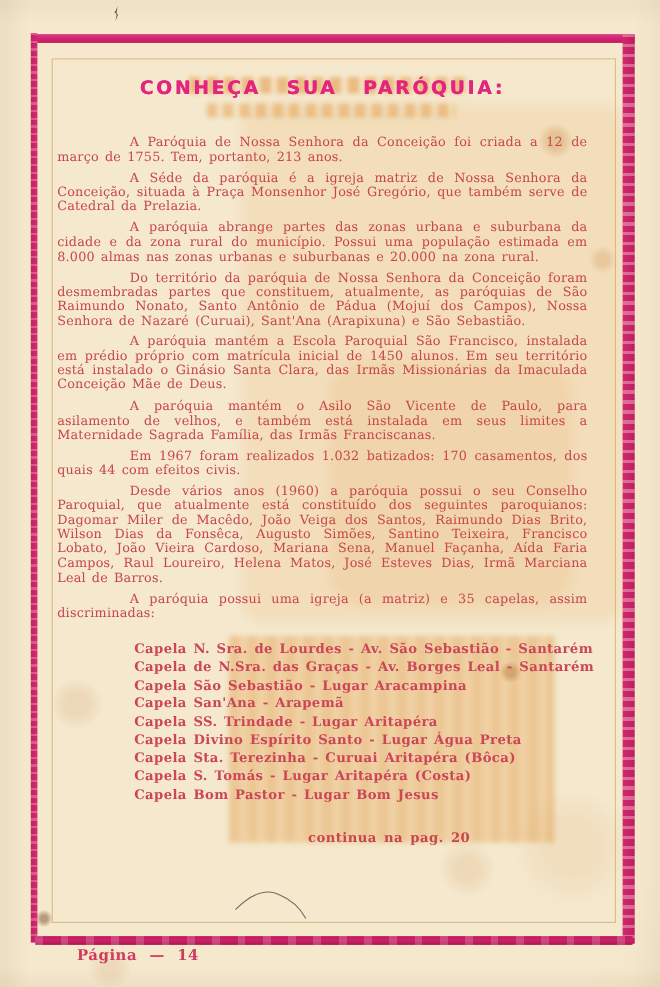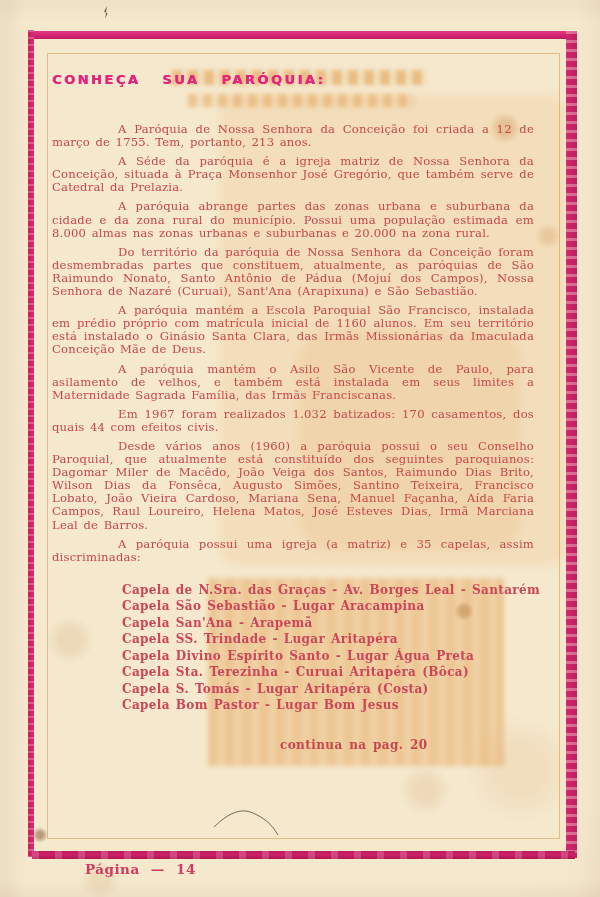--- a/index.html
+++ b/index.html
@@ -54,43 +54,43 @@
     background:repeating-linear-gradient(90deg, rgba(226,150,66,0.55) 0 10px, rgba(226,150,66,0.08) 10px 16px);}
   .ghost-title-2{left:188px;top:94px;width:226px;height:13px;filter:blur(2px);
     background:repeating-linear-gradient(90deg, rgba(226,150,66,0.45) 0 9px, rgba(226,150,66,0.08) 9px 15px);}
   .ghost-mid{left:300px;top:330px;width:220px;height:220px;background:rgba(226,148,62,0.12);border-radius:30px;}
   
   .ink-mark{position:absolute;left:102px;top:6px;width:8px;height:14px;}
   .scratch{position:absolute;left:208px;top:803px;width:85px;height:36px;}
   
   .content{position:absolute;left:52px;top:70px;width:482px;}
   .doc-title{
-    color:var(--title);
+    text-align:center;color:var(--title);
     font-family:"DejaVu Sans", sans-serif;font-weight:bold;
-    font-size:13px;line-height:20px;letter-spacing:2.5px;word-spacing:15px;
+    font-size:17px;line-height:20px;letter-spacing:2.5px;word-spacing:15px;
     margin:0 0 33px 0;
     text-shadow:0.4px 0 0 var(--title);
   }
   .para{
     color:var(--ink);font-size:11.6px;line-height:13.1px;font-weight:400;
     text-align:justify;text-indent:66px;margin:0 0 6px 0;
     letter-spacing:0.2px;word-spacing:1.6px;
   }
   .para.intro{margin-top:2px;}
   .chapel-list{margin:18px 0 0 70px;}
   .chapel{
     color:#cc4558;font-size:12px;line-height:16.5px;font-weight:700;
     letter-spacing:0.35px;word-spacing:1.5px;white-space:nowrap;
   }
   .continuation{
     margin:24px 0 0 228px;color:var(--ink);
     font-size:12px;font-weight:700;letter-spacing:0.4px;word-spacing:2px;
   }
   .page-number{
-    position:absolute;left:85px;top:861px;color:#d03a60;
+    position:absolute;left:70px;top:861px;color:#d03a60;
     font-size:13.5px;font-weight:700;letter-spacing:0.5px;word-spacing:6px;
   }
 </style>
 </head>
 <body>
 
 <div class="ghost ghost-main"></div>
 <div class="ghost ghost-mid"></div>
 <div class="ghost ghost-strong"></div>
 <div class="ghost ghost-title-1"></div>
@@ -110,28 +110,29 @@
   <path d="M6,24 Q 28,2 45,10 Q 62,17 70,32" fill="none" stroke="#4f4a42" stroke-width="1" opacity="0.8"></path>
 </svg>
 
 <div class="content">
   <h1 class="doc-title">CONHEÇA SUA PARÓQUIA:</h1>
 
   <p class="para">A Paróquia de Nossa Senhora da Conceição foi criada a 12 de março de 1755. Tem, portanto, 213 anos.</p>
   <p class="para">A Séde da paróquia é a igreja matriz de Nossa Senhora da Conceição, situada à Praça Monsenhor José Gregório, que também serve de Catedral da Prelazia.</p>
   <p class="para">A paróquia abrange partes das zonas urbana e suburbana da cidade e da zona rural do município. Possui uma população estimada em 8.000 almas nas zonas urbanas e suburbanas e 20.000 na zona rural.</p>
   <p class="para">Do território da paróquia de Nossa Senhora da Conceição foram desmembradas partes que constituem, atualmente, as paróquias de São Raimundo Nonato, Santo Antônio de Pádua (Mojuí dos Campos), Nossa Senhora de Nazaré (Curuai), Sant'Ana (Arapixuna) e São Sebastião.</p>
-  <p class="para">A paróquia mantém a Escola Paroquial São Francisco, instalada em prédio próprio com matrícula inicial de 1160 alunos. Em seu território está instalado o Ginásio Santa Clara, das Irmãs Missionárias da Imaculada Conceição Mãe de Deus.</p>
+  <p class="para">A paróquia mantém a Escola Paroquial São Francisco, instalada em prédio próprio com matrícula inicial de 1450 alunos. Em seu território está instalado o Ginásio Santa Clara, das Irmãs Missionárias da Imaculada Conceição Mãe de Deus.</p>
   <p class="para">A paróquia mantém o Asilo São Vicente de Paulo, para asilamento de velhos, e também está instalada em seus limites a Maternidade Sagrada Família, das Irmãs Franciscanas.</p>
   <p class="para">Em 1967 foram realizados 1.032 batizados: 170 casamentos, dos quais 44 com efeitos civis.</p>
   <p class="para">Desde vários anos (1960) a paróquia possui o seu Conselho Paroquial, que atualmente está constituído dos seguintes paroquianos: Dagomar Miler de Macêdo, João Veiga dos Santos, Raimundo Dias Brito, Wilson Dias da Fonsêca, Augusto Simões, Santino Teixeira, Francisco Lobato, João Vieira Cardoso, Mariana Sena, Manuel Façanha, Aída Faria Campos, Raul Loureiro, Helena Matos, José Esteves Dias, Irmã Marciana Leal de Barros.</p>
 
   <p class="para intro">A paróquia possui uma igreja (a matriz) e 35 capelas, assim discriminadas:</p>
 
   <div class="chapel-list">
+    <div class="chapel">Capela N. Sra. de Lourdes - Av. São Sebastião - Santarém</div>
     <div class="chapel">Capela de N.Sra. das Graças - Av. Borges Leal - Santarém</div>
     <div class="chapel">Capela São Sebastião - Lugar Aracampina</div>
     <div class="chapel">Capela San'Ana - Arapemã</div>
     <div class="chapel">Capela SS. Trindade - Lugar Aritapéra</div>
     <div class="chapel">Capela Divino Espírito Santo - Lugar Água Preta</div>
     <div class="chapel">Capela Sta. Terezinha - Curuai Aritapéra (Bôca)</div>
     <div class="chapel">Capela S. Tomás - Lugar Aritapéra (Costa)</div>
     <div class="chapel">Capela Bom Pastor - Lugar Bom Jesus</div>
   </div>
 

